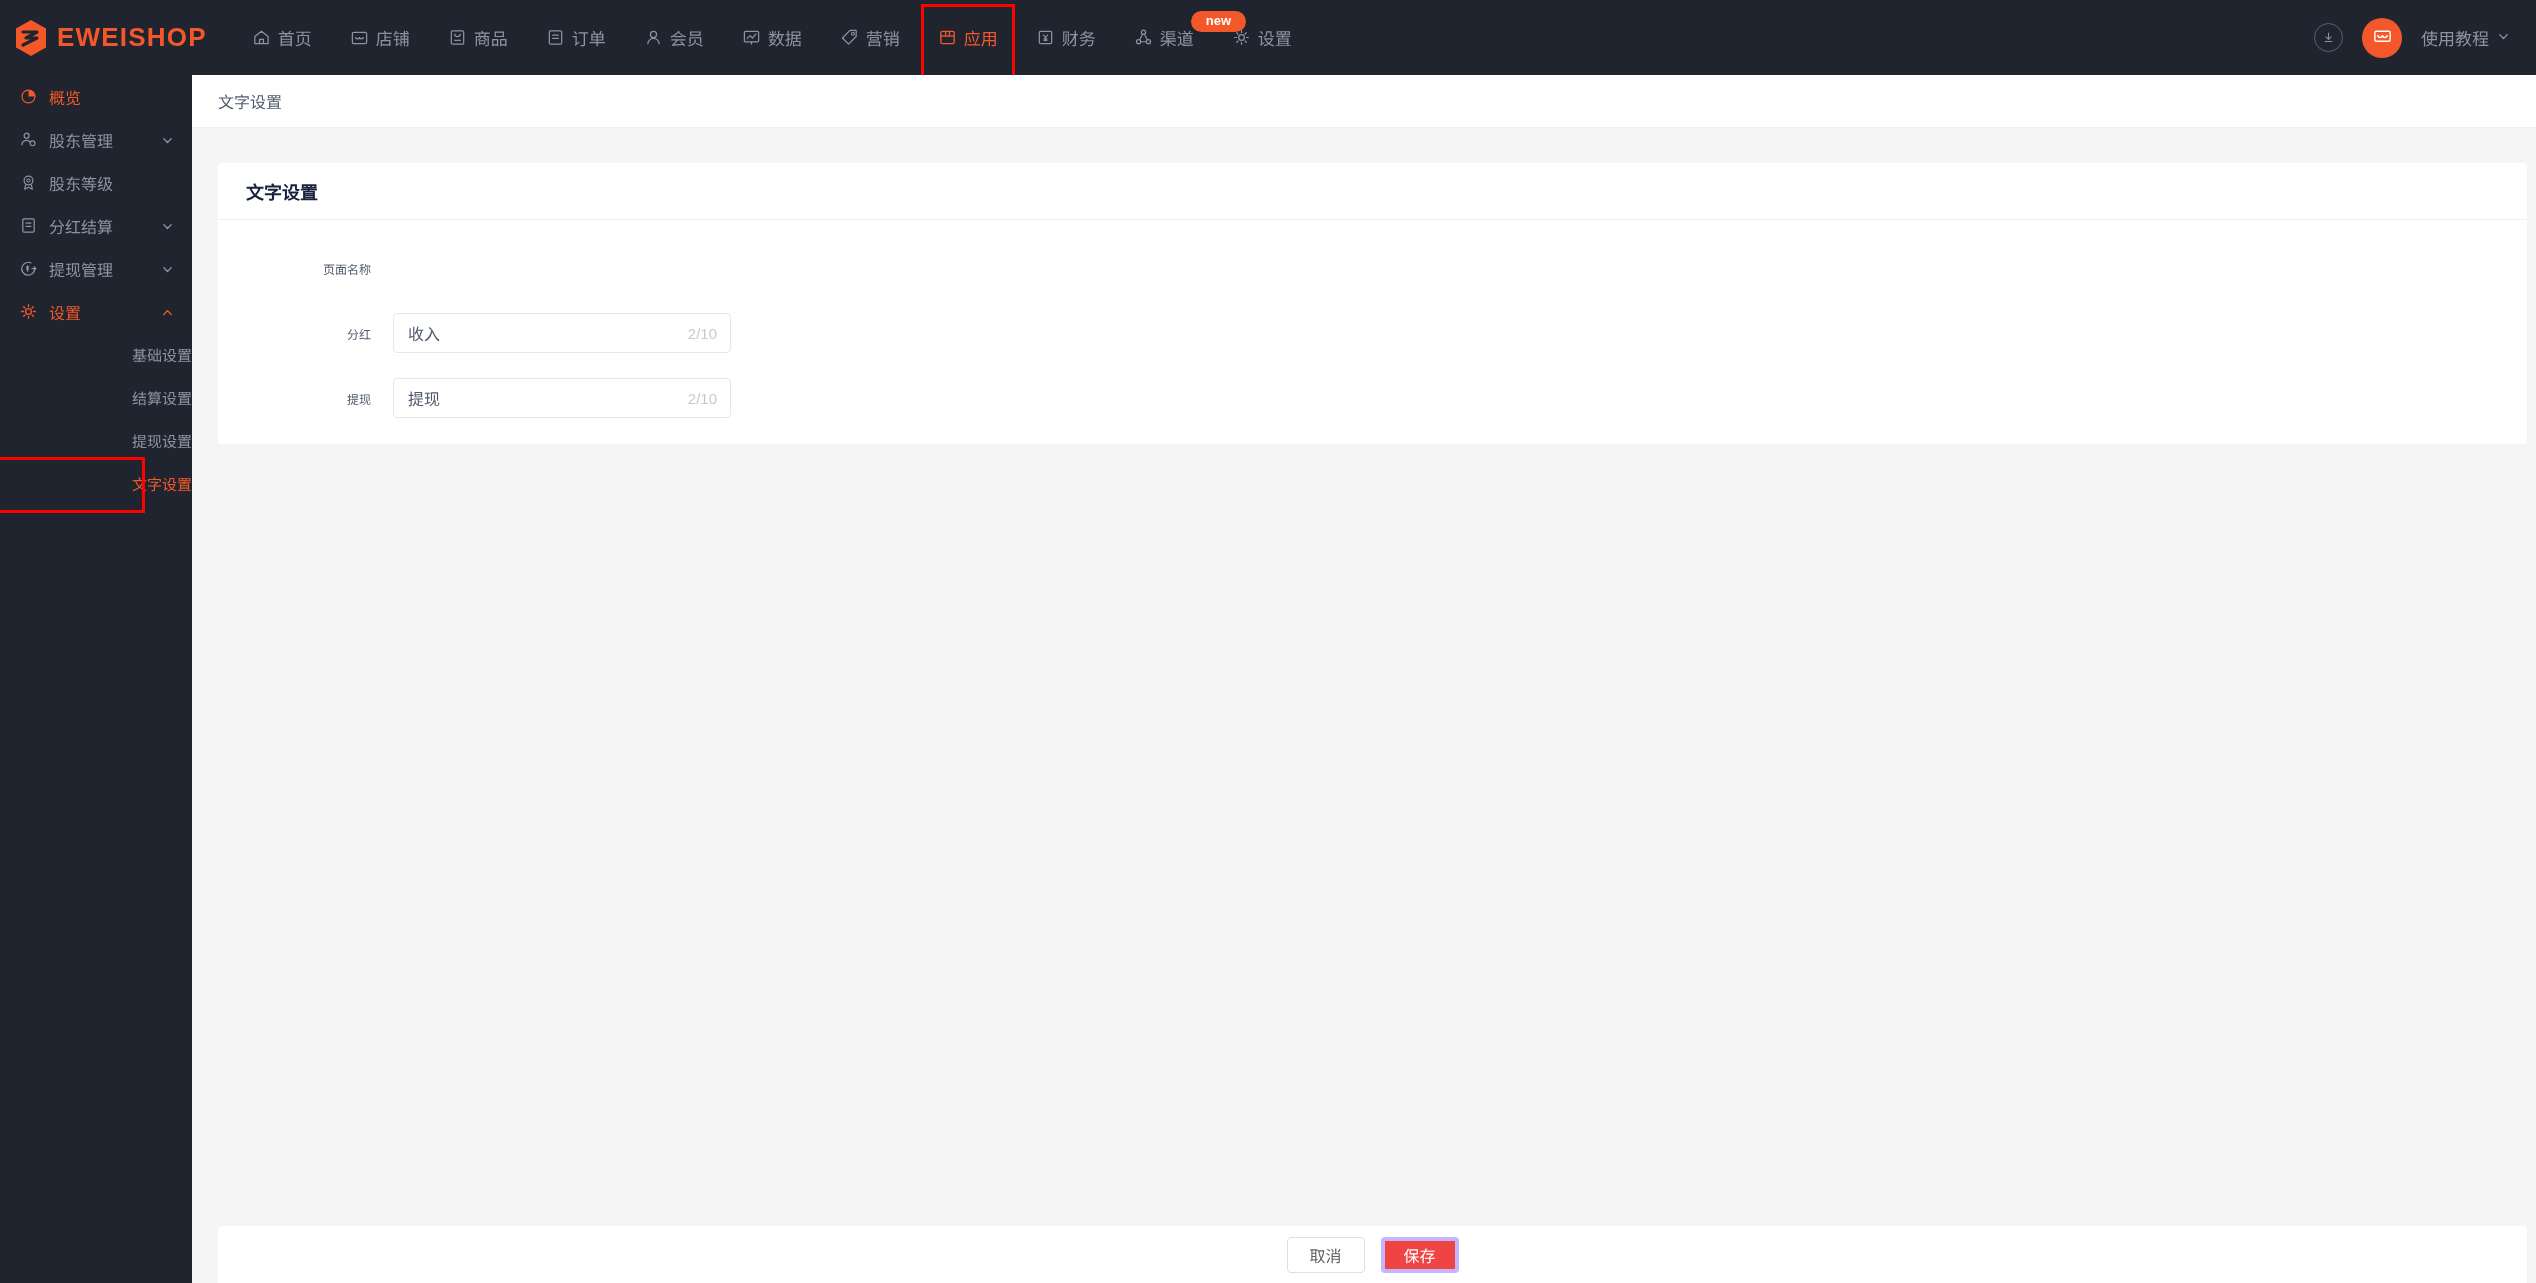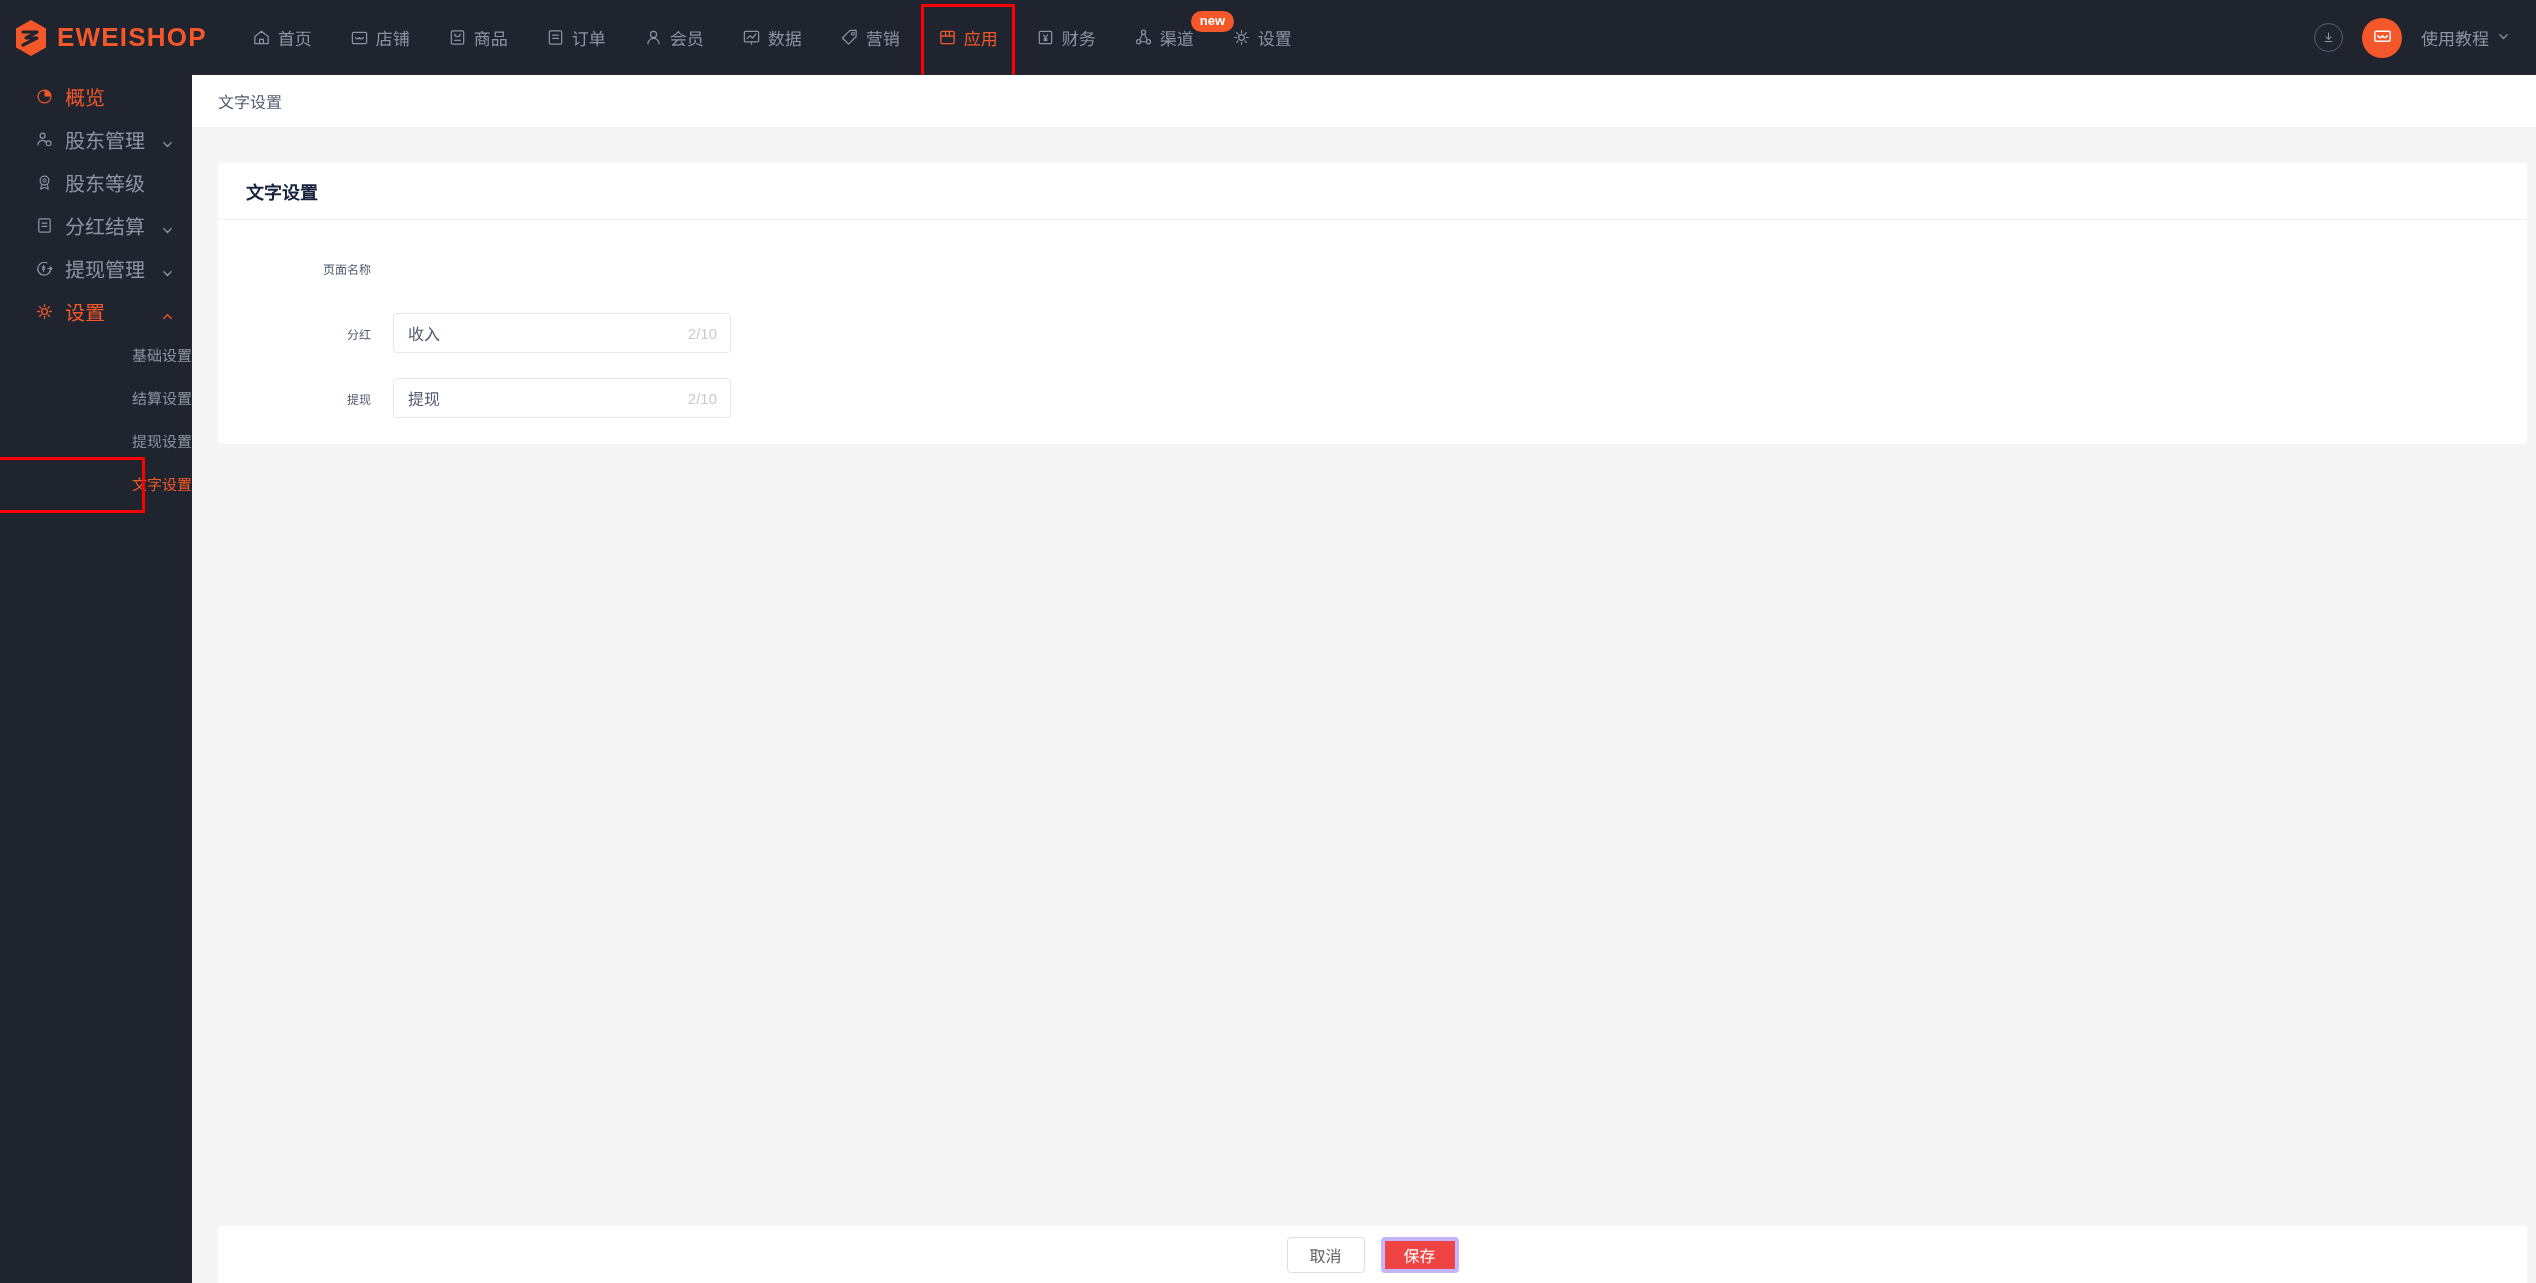--- a/index.html
+++ b/index.html
@@ -40,21 +40,21 @@
   .nav-item.active { color: #f4582a; }
   .nav-item.annotated::after {
     content: ""; position: absolute;
     left: 2px; top: 4px; right: 2px; bottom: -6px;
     border: 3px solid #ff0000; pointer-events: none;
   }
   .new-badge {
     position: absolute; top: 11px; left: 76px;
     background: #f4582a; color: #fff;
     font-size: 13px; font-weight: bold;
-    padding: 1px 9px 2px; border-radius: 11px;
+    padding: 1px 15px 2px; border-radius: 11px;
     line-height: 1.35;
   }
   #header-right {
     margin-left: auto; display: flex; align-items: center;
     gap: 19px; padding-right: 26px; height: 75px;
   }
   #download-btn {
     width: 29px; height: 29px; border-radius: 50%;
     border: 1px solid #596274;
     display: flex; align-items: center; justify-content: center;
@@ -73,22 +73,22 @@
 
   
   #sidebar {
     position: absolute; left: 0; top: 75px;
     width: 192px; height: 1208px;
     background: #1f242e;
   }
   .side-item {
     position: relative;
     display: flex; align-items: center;
-    height: 43px; padding-left: 35px;
-    color: #8b94a3; font-size: 20px;
+    height: 43px; padding-left: 19px;
+    color: #8b94a3; font-size: 16px;
     cursor: pointer;
   }
   .side-item .side-ico { width: 19px; height: 19px; flex: none; margin-right: 11px; display:block; }
   .side-item .side-label { flex: 1 1 auto; white-space: nowrap; }
   .side-item.active { color: #f4582a; }
   .caret { width: 13px; height: 13px; margin-right: 18px; flex: none; display:block; }
   .sub-item {
     position: relative;
     display: flex; align-items: center;
     height: 43px; padding-left: 52px;

